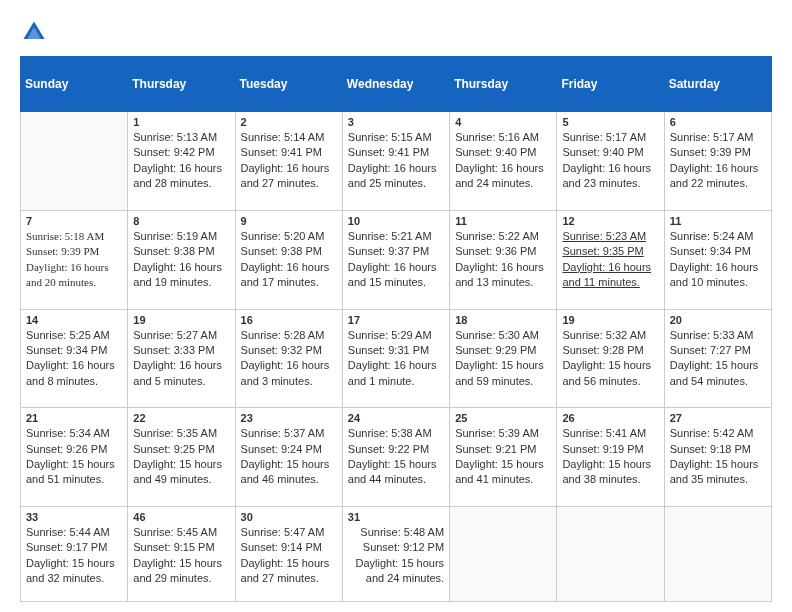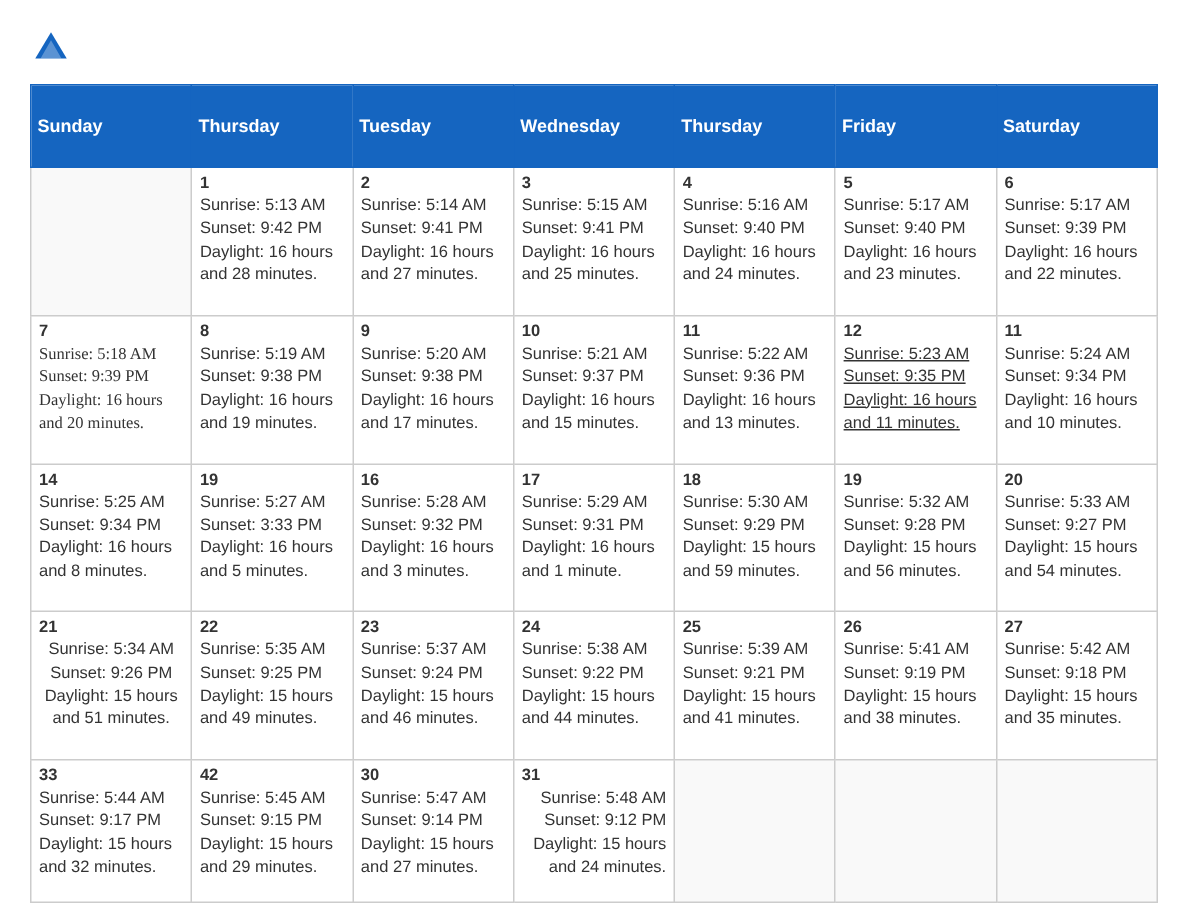--- a/index.html
+++ b/index.html
@@ -263,29 +263,29 @@
           <td>
             <span class="day-num">19</span>
             <div class="day-info" style="white-space: pre-line;">Sunrise: 5:32 AM
 Sunset: 9:28 PM
 Daylight: 15 hours
 and 56 minutes.</div>
           </td>
           <td>
             <span class="day-num">20</span>
             <div class="day-info" style="white-space: pre-line;">Sunrise: 5:33 AM
-Sunset: 9:27 PM
+Sunset: 7:27 PM
 Daylight: 15 hours
 and 54 minutes.</div>
           </td>
         </tr>
         <tr>
           <td>
             <span class="day-num">21</span>
-            <div class="day-info" style="white-space: pre-line; text-align: center;">Sunrise: 5:34 AM
+            <div class="day-info" style="white-space: pre-line;">Sunrise: 5:34 AM
 Sunset: 9:26 PM
 Daylight: 15 hours
 and 51 minutes.</div>
           </td>
           <td>
             <span class="day-num">22</span>
             <div class="day-info" style="white-space: pre-line;">Sunrise: 5:35 AM
 Sunset: 9:25 PM
 Daylight: 15 hours
 and 49 minutes.</div>
@@ -328,21 +328,21 @@
         </tr>
         <tr class="last-row">
           <td>
             <span class="day-num">33</span>
             <div class="day-info" style="white-space: pre-line;">Sunrise: 5:44 AM
 Sunset: 9:17 PM
 Daylight: 15 hours
 and 32 minutes.</div>
           </td>
           <td>
-            <span class="day-num">42</span>
+            <span class="day-num">46</span>
             <div class="day-info" style="white-space: pre-line;">Sunrise: 5:45 AM
 Sunset: 9:15 PM
 Daylight: 15 hours
 and 29 minutes.</div>
           </td>
           <td>
             <span class="day-num">30</span>
             <div class="day-info" style="white-space: pre-line;">Sunrise: 5:47 AM
 Sunset: 9:14 PM
 Daylight: 15 hours

